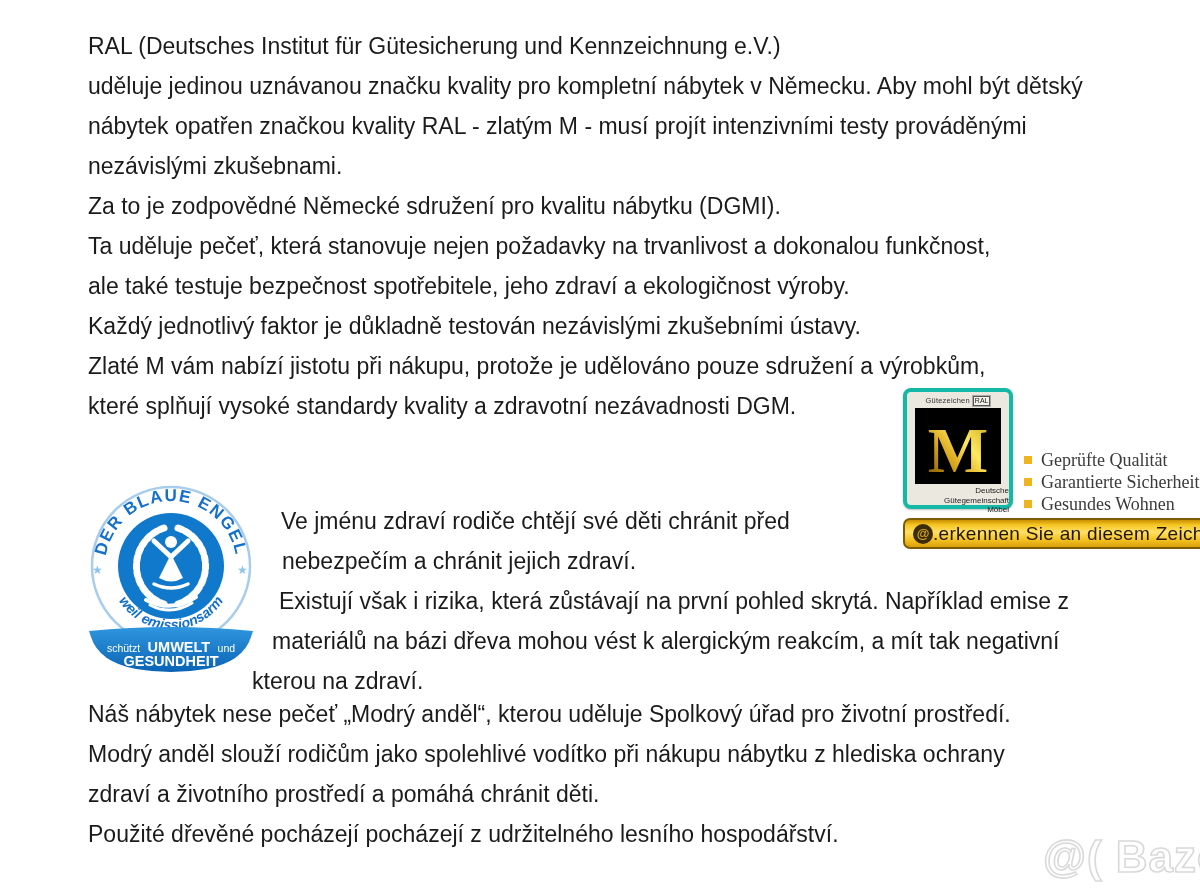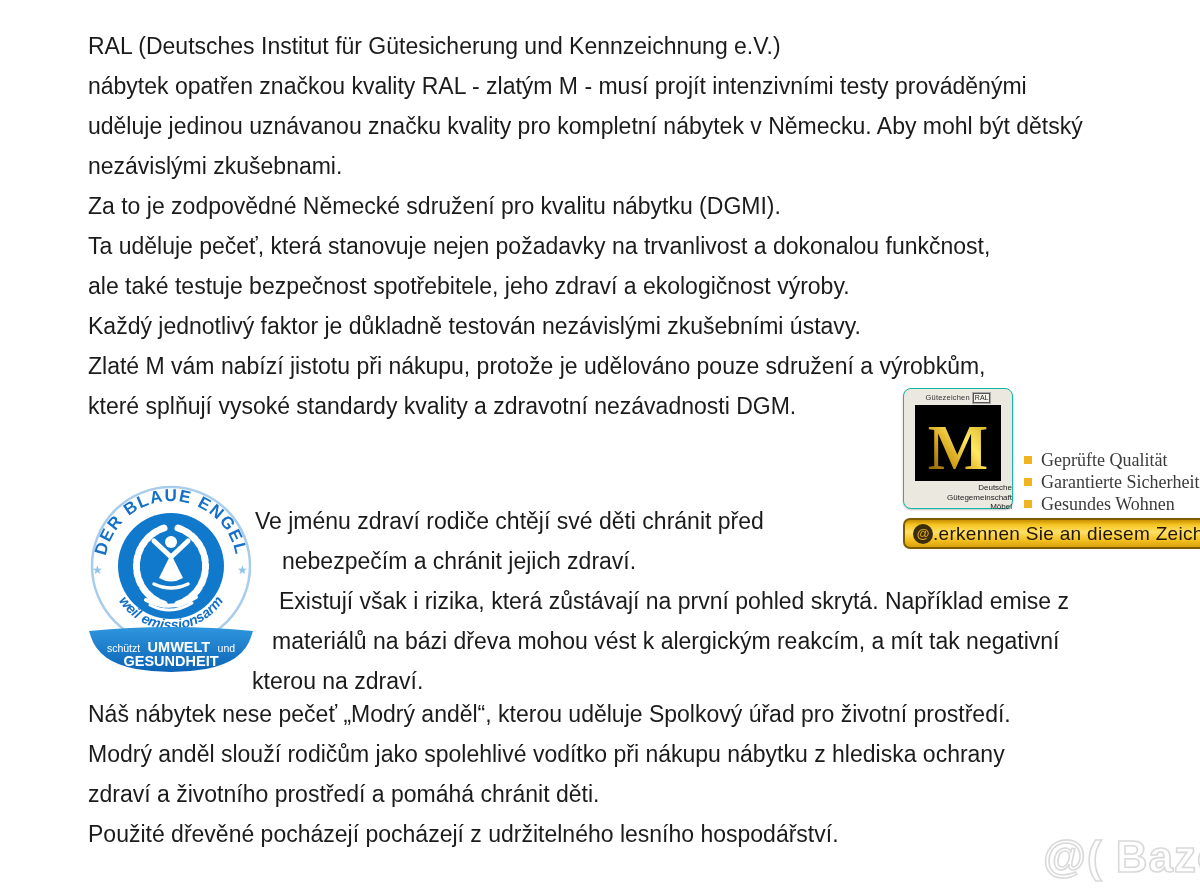--- a/index.html
+++ b/index.html
@@ -7,21 +7,21 @@
     position:relative;width:1200px;height:889px;background:#ffffff;overflow:hidden;
     font-family:"Liberation Sans", sans-serif;color:#1b1b1b;margin-left:48px;
   }
   .textblock{position:absolute;font-size:23px;line-height:40px;white-space:nowrap;color:#1b1b1b;}
   .line{height:40px;}
   .absline{position:absolute;font-size:23px;line-height:26px;white-space:nowrap;color:#1b1b1b;}
 
   
   .dgm-badge{
     position:absolute;left:855px;top:388px;width:110px;height:121px;
-    background:#eae8df;border:1px solid #14b8a6;border-radius:8px;box-sizing:border-box;
+    background:#eae8df;border:4px solid #14b8a6;border-radius:8px;box-sizing:border-box;
     box-shadow:0 1px 2px rgba(0,0,0,.25);
   }
   .dgm-head{display:flex;justify-content:center;align-items:center;gap:3px;margin-top:3px;height:11px;}
   .dgm-head-label{font-size:7.5px;color:#333;letter-spacing:.2px;}
   .dgm-ral{font-size:7px;color:#222;border:1px solid #555;outline:1px solid #aaa;padding:0 1px;background:#f4f2e9;line-height:8px;}
   .dgm-black{width:86px;height:76px;margin:2px auto 0;background:#000;display:block;}
   .dgm-foot{margin-top:2px;text-align:right;font-size:8px;line-height:9.5px;color:#222;}
 
   
   .bullets{position:absolute;left:976px;top:449px;font-family:Liberation Serif, serif;}
@@ -51,22 +51,22 @@
     color:transparent;-webkit-text-stroke:1.6px #d9d9d9;white-space:nowrap;
   }
 </style>
 </head>
 <body>
 
 <div class="page">
 
   <div class="textblock" style="left:40px;top:26px;">
     <div class="line">RAL (Deutsches Institut für Gütesicherung und Kennzeichnung e.V.)</div>
+    <div class="line">uděluje jedinou uznávanou značku kvality pro kompletní nábytek v Německu. Aby mohl být dětský</div>
     <div class="line">nábytek opatřen značkou kvality RAL - zlatým M - musí projít intenzivními testy prováděnými</div>
-    <div class="line">uděluje jedinou uznávanou značku kvality pro kompletní nábytek v Německu. Aby mohl být dětský</div>
     <div class="line">nezávislými zkušebnami.</div>
     <div class="line">Za to je zodpovědné Německé sdružení pro kvalitu nábytku (DGMI).</div>
     <div class="line">Ta uděluje pečeť, která stanovuje nejen požadavky na trvanlivost a dokonalou funkčnost,</div>
     <div class="line">ale také testuje bezpečnost spotřebitele, jeho zdraví a ekologičnost výroby.</div>
     <div class="line">Každý jednotlivý faktor je důkladně testován nezávislými zkušebními ústavy.</div>
     <div class="line">Zlaté M vám nabízí jistotu při nákupu, protože je udělováno pouze sdružení a výrobkům,</div>
     <div class="line">které splňují vysoké standardy kvality a zdravotní nezávadnosti DGM.</div>
   </div>
 
   <div class="dgm-badge">
@@ -157,21 +157,21 @@
       <path d="M 4,146 Q 86,138 168,146 L 166,152 Q 158,177 121,184 Q 86,190 51,184 Q 14,177 6,152 Z" fill="url(#baBanner)"></path>
       <text x="86" y="167" text-anchor="middle" fill="#ffffff">
         <tspan font-size="10.5">schützt</tspan>
         <tspan font-size="14.5" font-weight="bold" dx="3">UMWELT</tspan>
         <tspan font-size="10.5" dx="3">und</tspan>
       </text>
       <text x="86" y="181" text-anchor="middle" fill="#ffffff" font-size="14.5" font-weight="bold">GESUNDHEIT</text>
     </g>
   </svg>
 
-  <div class="absline" style="left:207px;top:508px;text-align:right;">Ve jménu zdraví rodiče chtějí své děti chránit před</div>
+  <div class="absline" style="left:233px;top:508px;text-align:right;">Ve jménu zdraví rodiče chtějí své děti chránit před</div>
   <div class="absline" style="left:234px;top:548px;">nebezpečím a chránit jejich zdraví.</div>
   <div class="absline" style="left:231px;top:588px;">Existují však i rizika, která zůstávají na první pohled skrytá. Například emise z</div>
   <div class="absline" style="left:224px;top:628px;">materiálů na bázi dřeva mohou vést k alergickým reakcím, a mít tak negativní</div>
   <div class="absline" style="left:204px;top:668px;">kterou na zdraví.</div>
 
   <div class="textblock" style="left:40px;top:694px;">
     <div class="line">Náš nábytek nese pečeť „Modrý anděl“, kterou uděluje Spolkový úřad pro životní prostředí.</div>
     <div class="line">Modrý anděl slouží rodičům jako spolehlivé vodítko při nákupu nábytku z hlediska ochrany</div>
     <div class="line">zdraví a životního prostředí a pomáhá chránit děti.</div>
     <div class="line">Použité dřevěné pocházejí pocházejí z udržitelného lesního hospodářství.</div>

